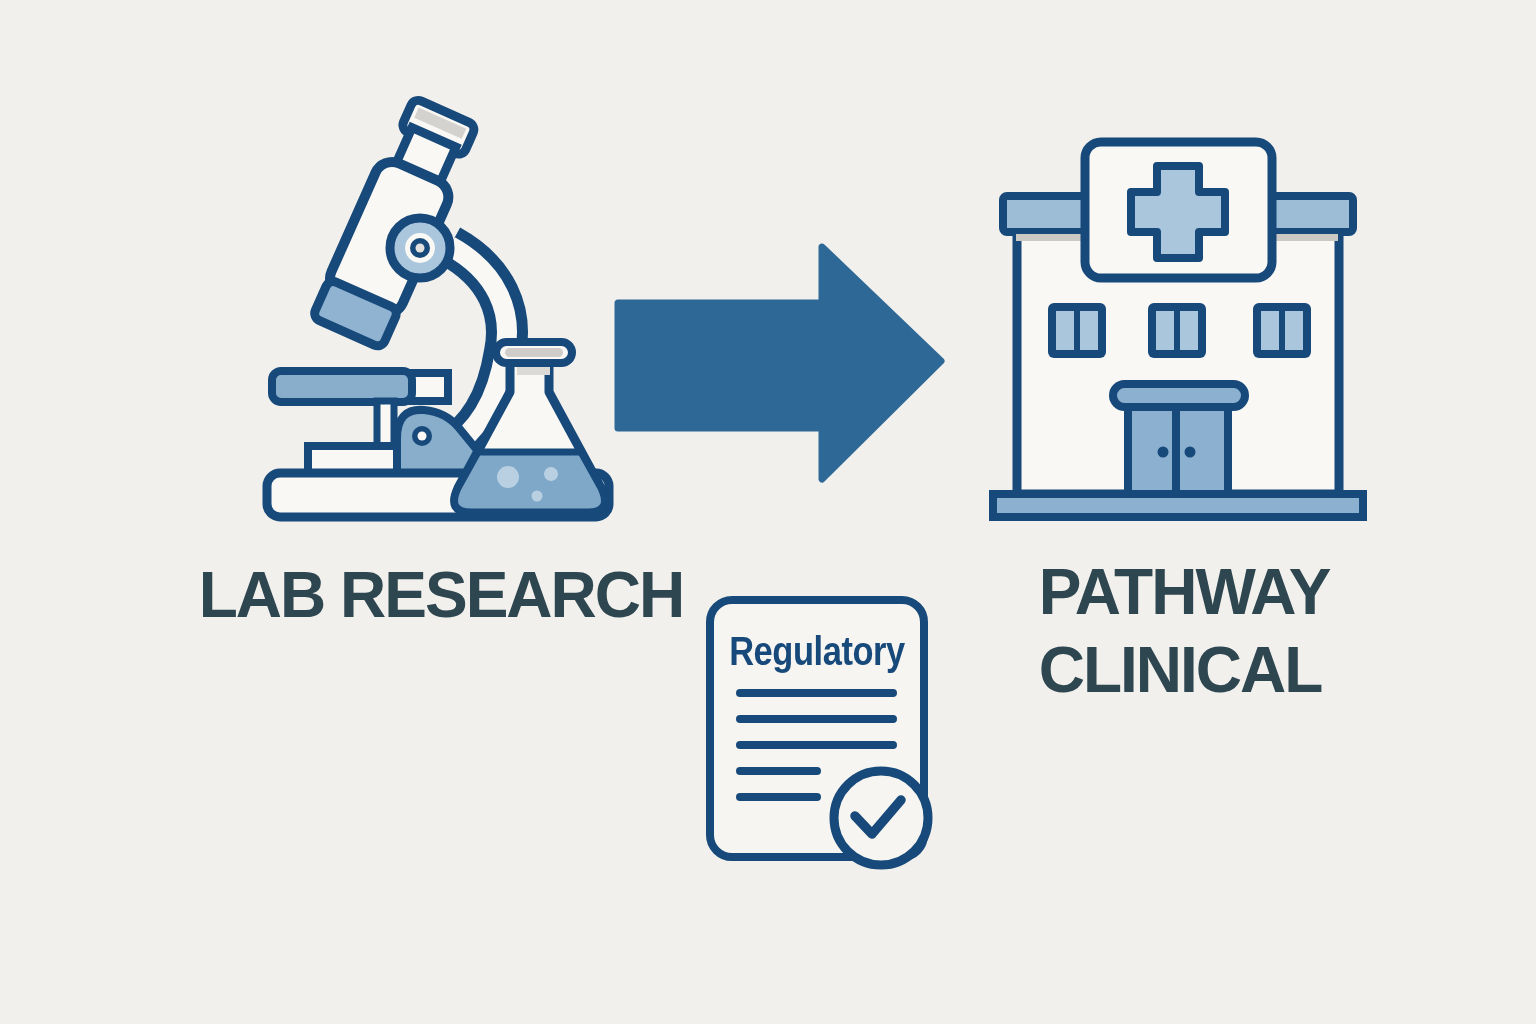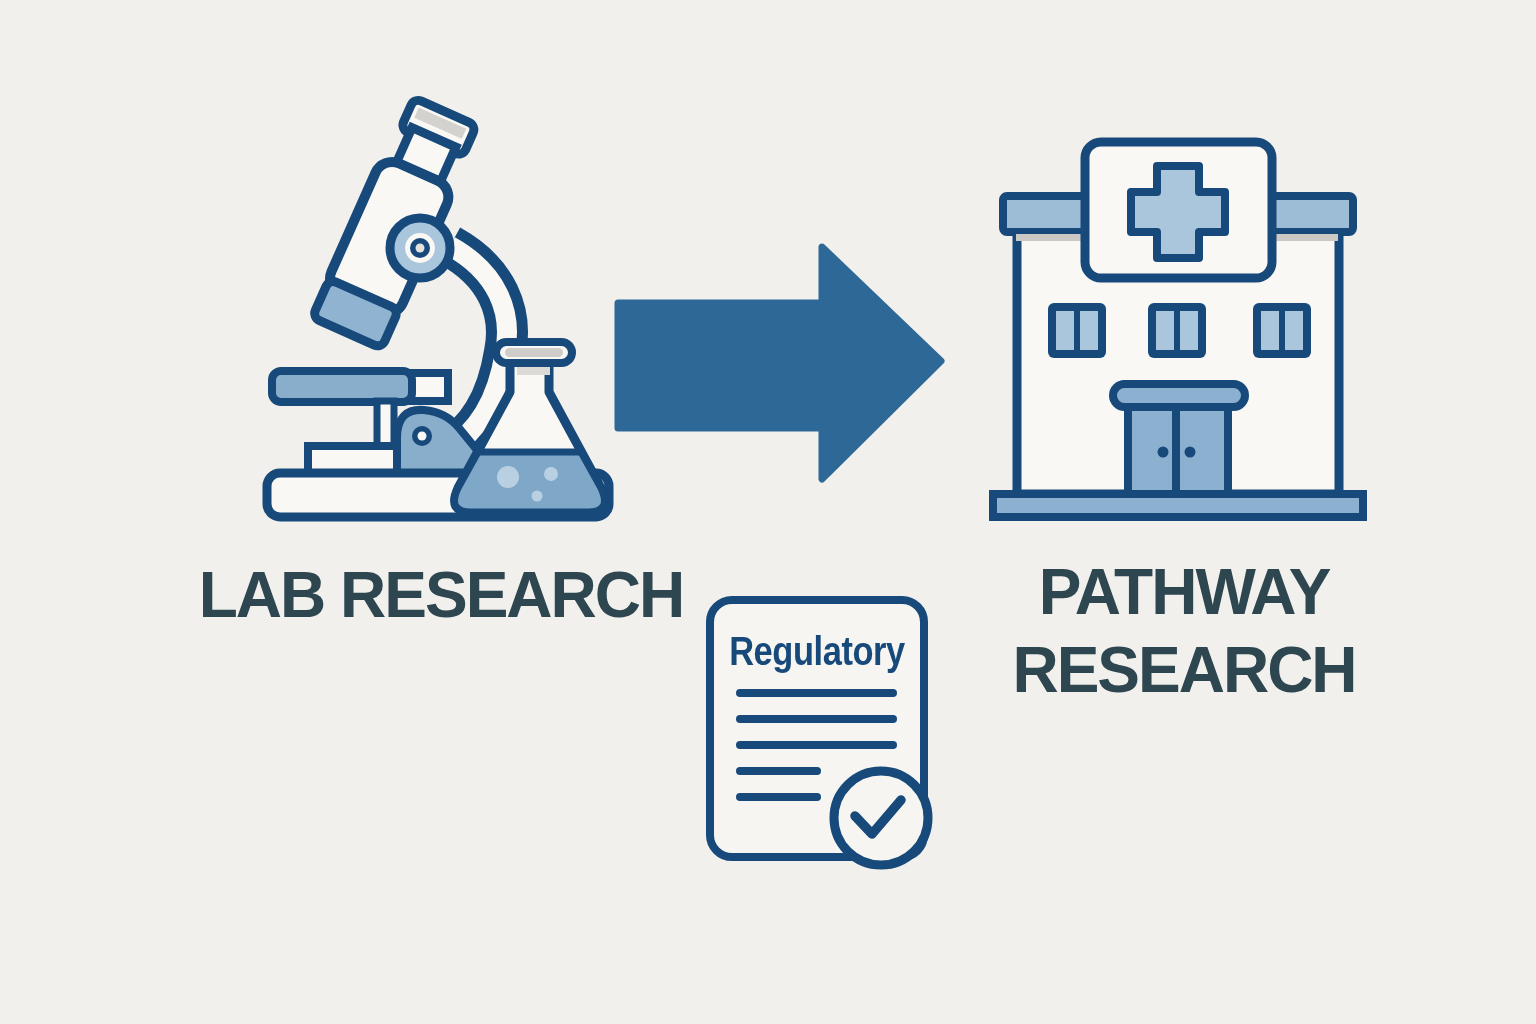--- a/index.html
+++ b/index.html
@@ -9,21 +9,21 @@
     font-family:"Liberation Sans","DejaVu Sans",sans-serif;
   }
   .stage-svg{position:absolute;left:0;top:0;}
   .label{
     position:absolute;
     color:#2e4650;
     font-weight:bold;
     font-size:64px;
     letter-spacing:-2px;
     line-height:78px;
-    text-align:center;
+    text-align:left;
     white-space:nowrap;
   }
   .label-lab{left:441px;top:556px;transform:translateX(-50%);}
   .label-clinical{left:1184px;top:553px;transform:translateX(-50%);}
   .label-doc{
     position:absolute;left:817px;top:628px;
     transform:translateX(-50%) scaleX(0.84);
     color:#17497a;font-weight:bold;font-size:41px;letter-spacing:-0.5px;
     white-space:nowrap;
   }
@@ -135,16 +135,16 @@
       <circle cx="881" cy="818" r="47" fill="#f6f5f1" stroke="#17497a" stroke-width="9"></circle>
       <path d="M 855 816 L 872 834 L 901 800" fill="none" stroke="#17497a" stroke-width="9.5" stroke-linecap="round" stroke-linejoin="round"></path>
     </g>
   </g>
 </svg>
 
 <div class="label label-lab">LAB RESEARCH</div>
 
 <div class="label label-clinical">
   <div>PATHWAY</div>
-  <div>RESEARCH</div>
+  <div>CLINICAL</div>
 </div>
 
 <div class="label-doc">Regulatory</div>
 
 </body></html>

